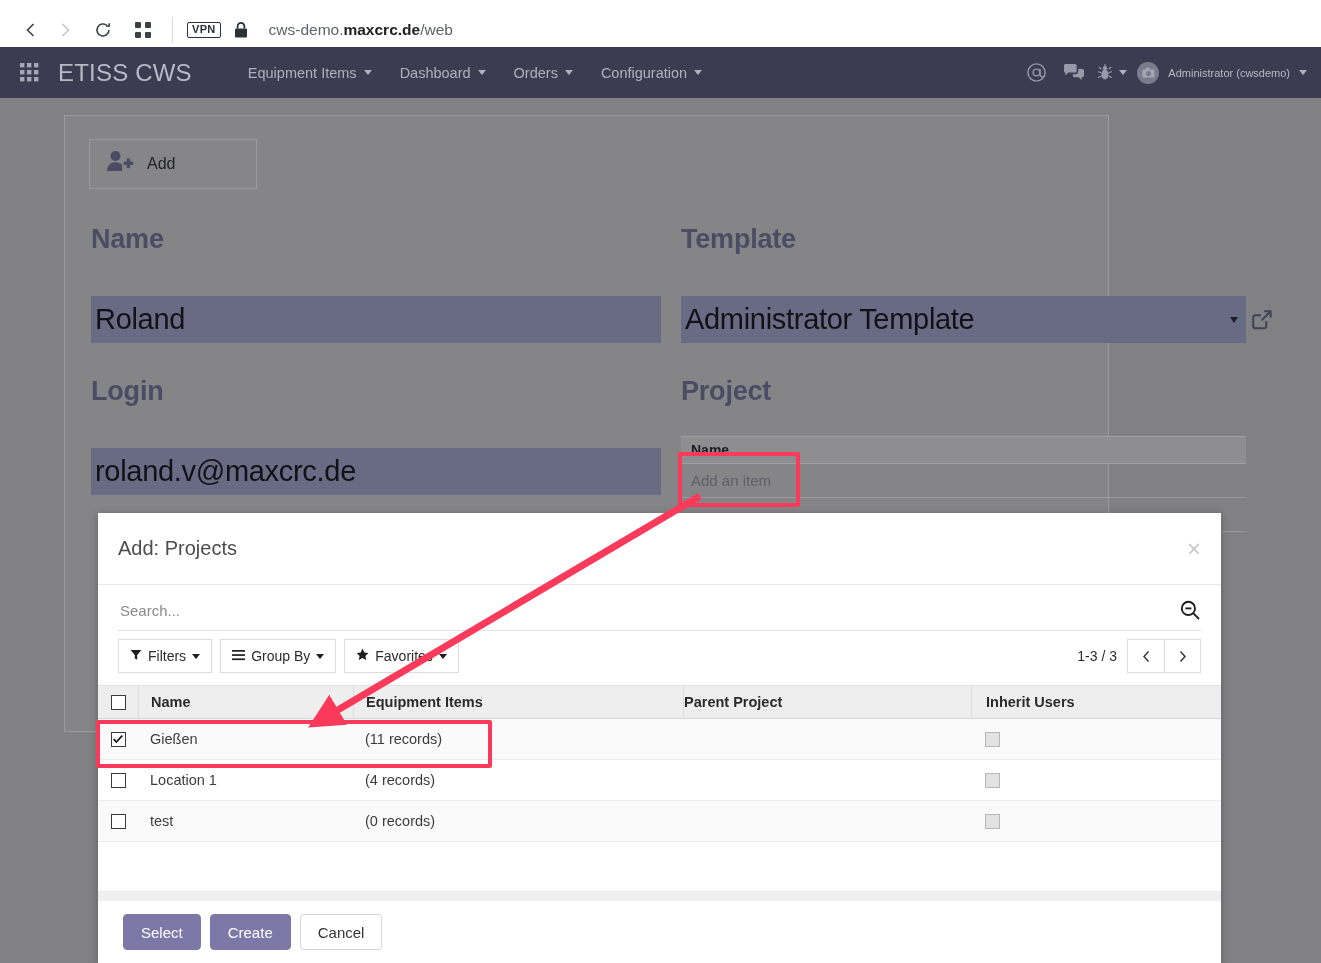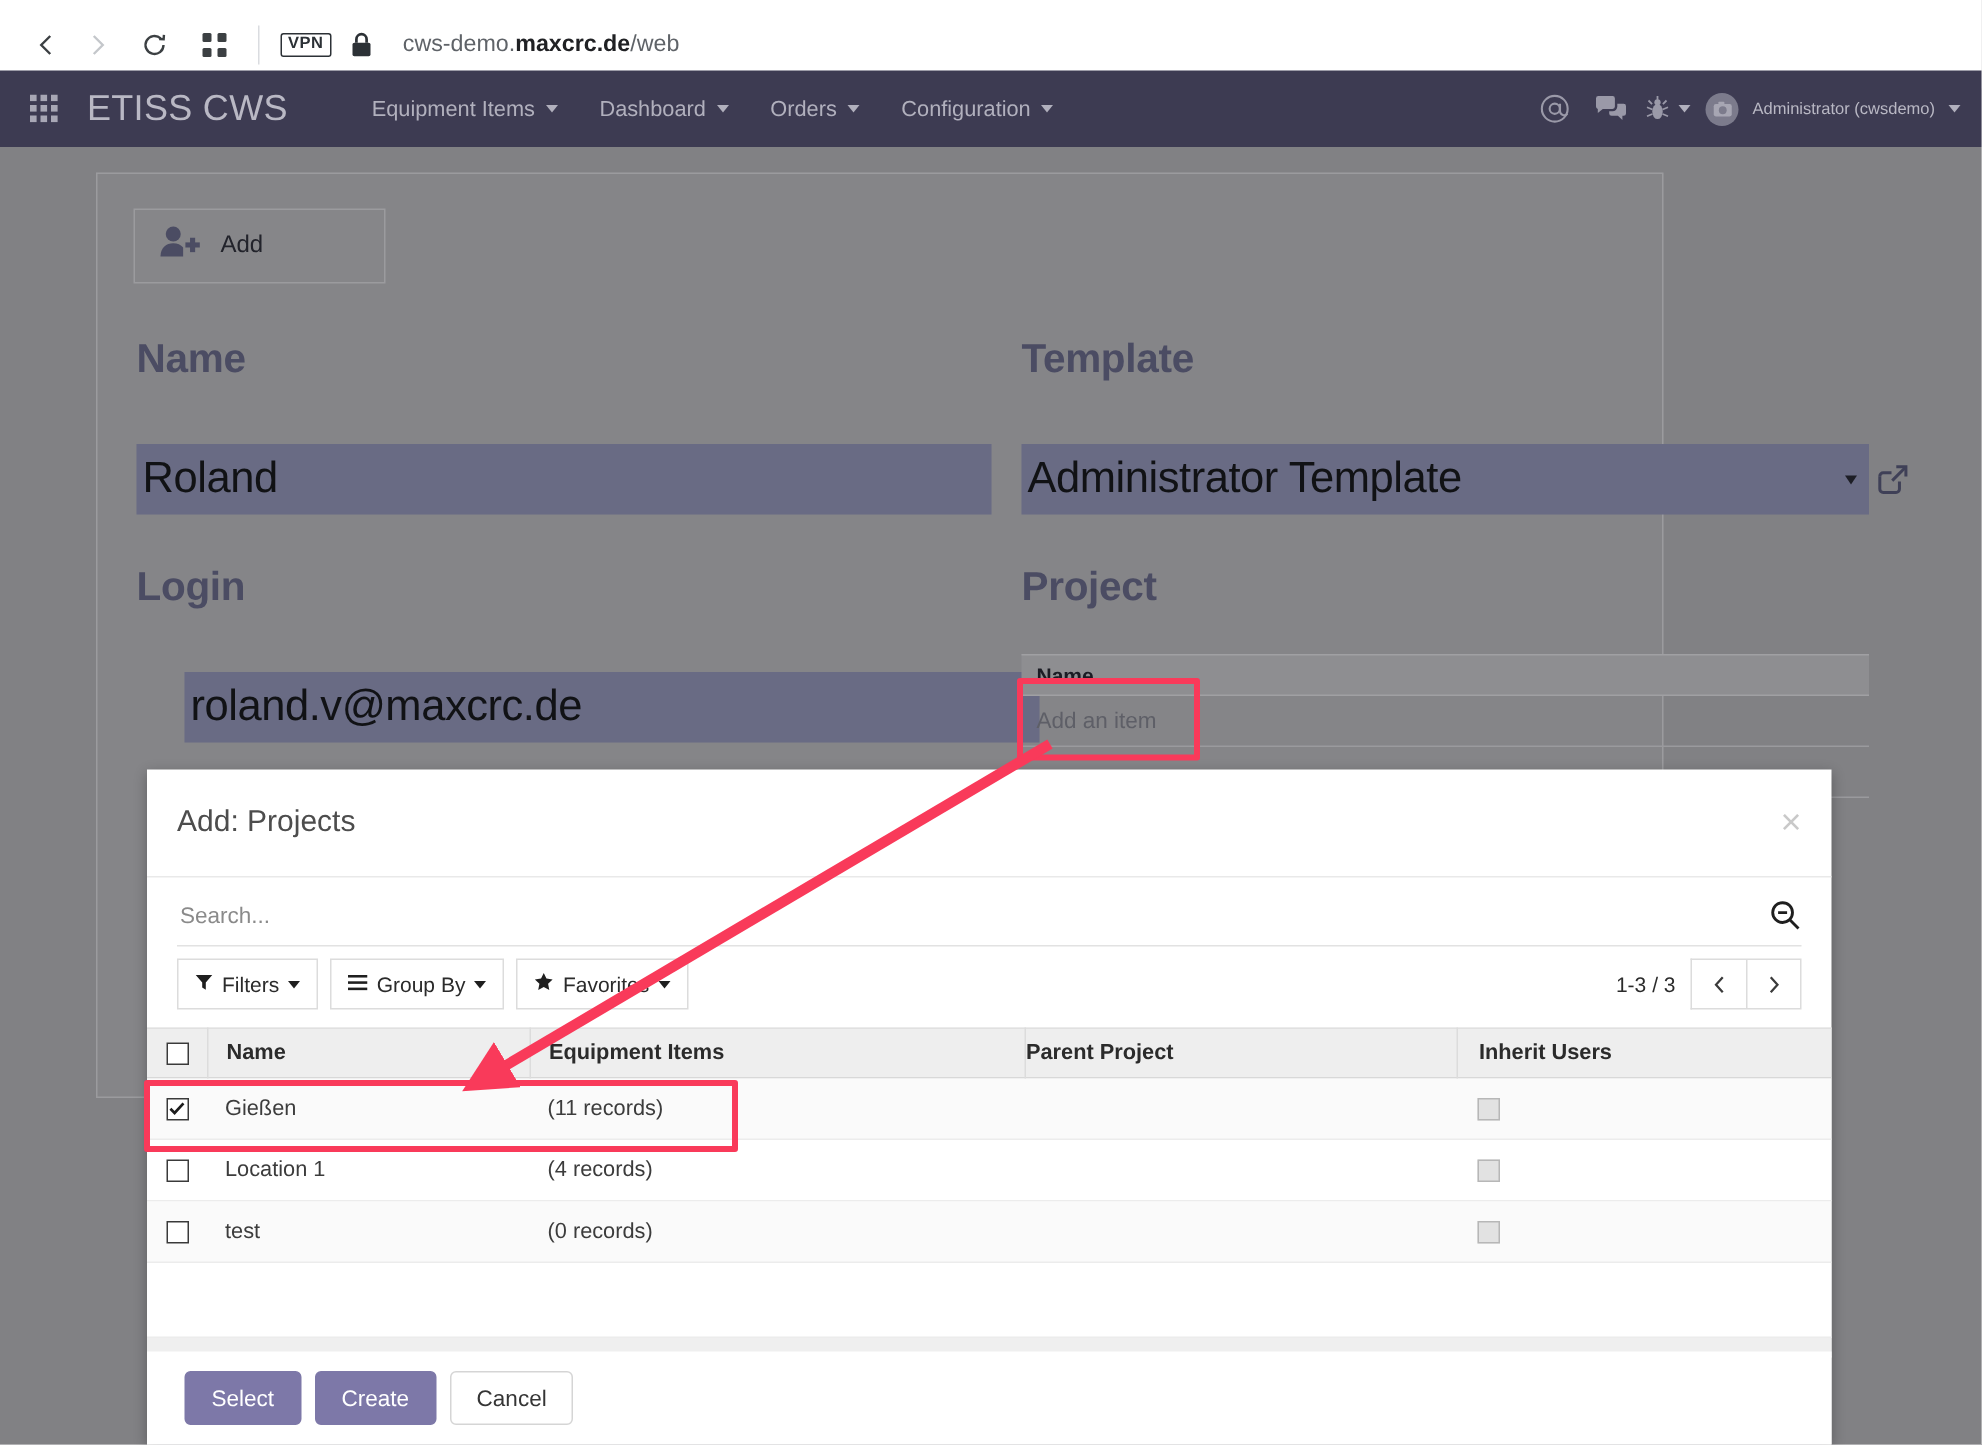--- a/index.html
+++ b/index.html
@@ -134,21 +134,21 @@
     color: #111215;
     display: flex; align-items: center;
     padding-left: 4px;
     letter-spacing: -.3px;
     white-space: nowrap;
     overflow: hidden;
   }
   #label-name     { top: 110px; }
   #value-name     { top: 180px; position:absolute; width: 570px; }
   #label-login    { top: 262px; }
-  #value-login    { top: 332px; position:absolute; width: 570px; margin-left: 32px; }
+  #value-login    { top: 332px; position:absolute; width: 570px; }
   #label-template { top: 110px; }
   #value-template { top: 180px; position:absolute; width: 565px; padding-right: 8px; }
   #label-project  { top: 262px; }
 
   #template-caret {
     position: absolute; right: 8px; top: 50%; transform: translateY(-50%);
     width: 0; height: 0;
     border-left: 4.5px solid transparent;
     border-right: 4.5px solid transparent;
     border-top: 6px solid #1d1e26;

